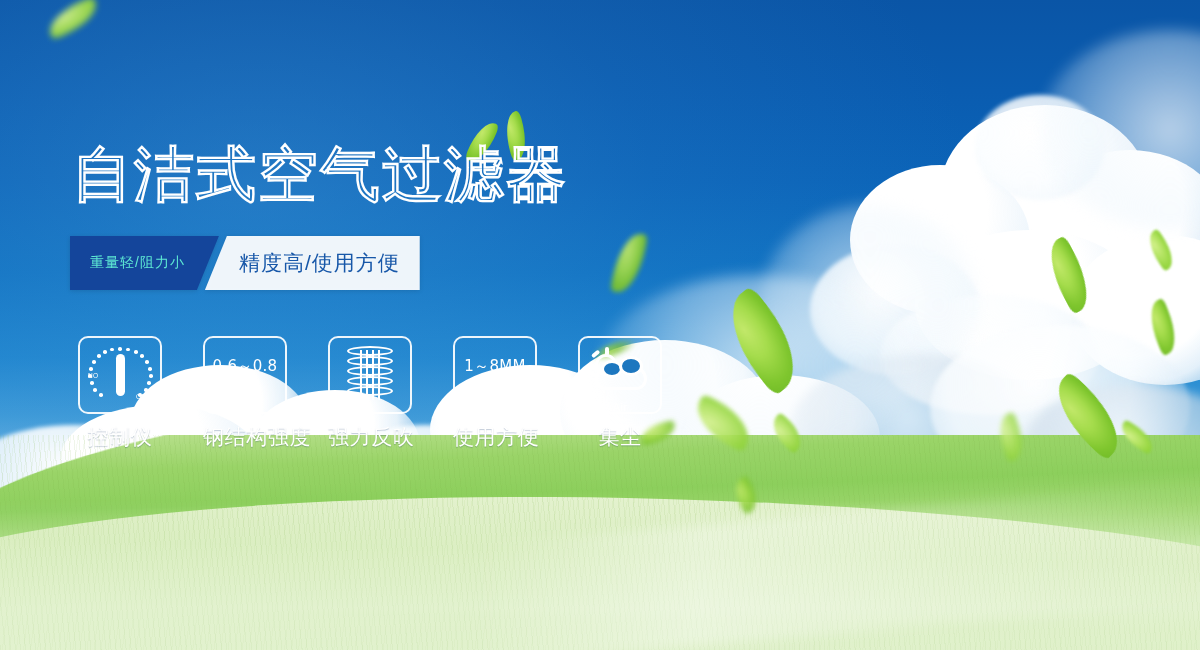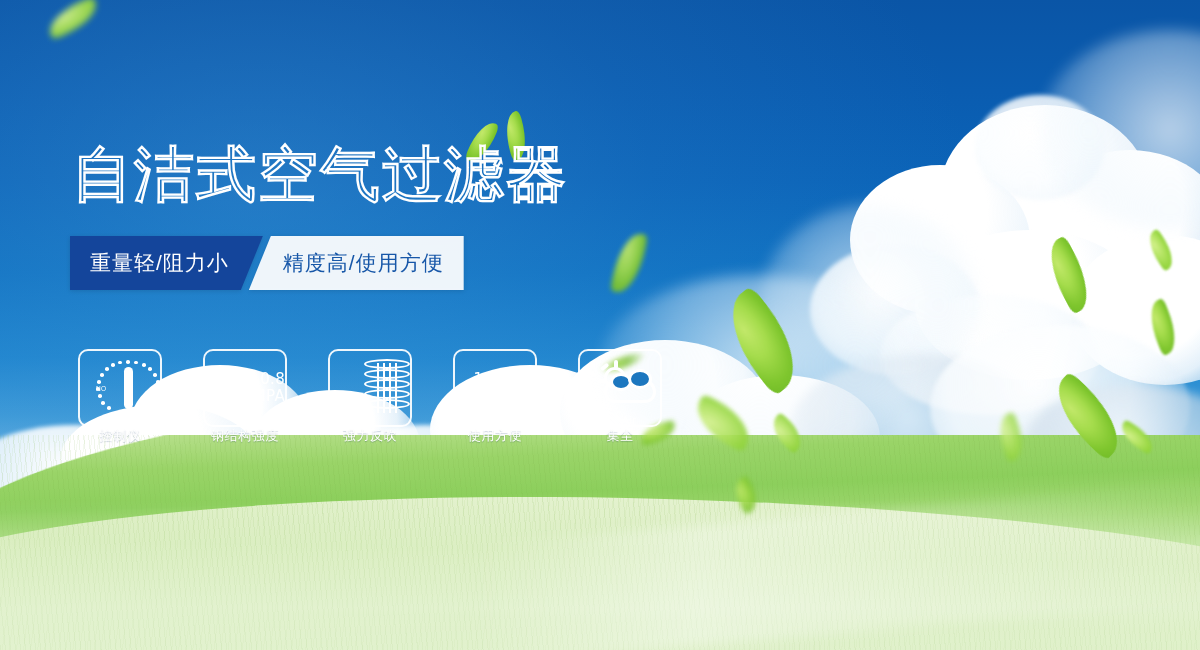--- a/index.html
+++ b/index.html
@@ -196,25 +196,25 @@
     position: absolute;
     left: 70px;
     top: 236px;
     height: 54px;
     display: flex;
     align-items: stretch;
     filter: drop-shadow(0 1px 2px rgba(0,0,0,0.12));
   }
   .sub-left {
     background: #14459b;
-    color: #ffffff;
+    color: #5eead4;
     display: flex;
     align-items: center;
     padding: 0 22px 0 20px;
-    font-size: 21px;
+    font-size: 14px;
     letter-spacing: 1px;
     white-space: nowrap;
     clip-path: polygon(0 0, 100% 0, calc(100% - 22px) 100%, 0 100%);
     padding-right: 34px;
   }
   .sub-right {
     background: rgba(255,255,255,0.93);
     color: #1757a8;
     display: flex;
     align-items: center;
@@ -237,36 +237,36 @@
   }
   .feature { width: 84px; text-align: center; }
   .feature-box {
     width: 84px;
     height: 78px;
     border: 2px solid rgba(255,255,255,0.92);
     border-radius: 10px;
     position: relative;
     display: flex;
     flex-direction: column;
-    align-items: flex-end;
+    align-items: center;
     justify-content: center;
     overflow: hidden;
-    margin-top: 13px;
   }
   .feature-text {
     color: #ffffff;
     font-size: 15px;
     line-height: 1.12;
     letter-spacing: 0.3px;
     text-align: center;
     font-family: "DejaVu Sans", "Liberation Sans", sans-serif;
   }
   .feature-label {
+    margin-top: 9px;
     color: #ffffff;
-    font-size: 13px;
+    font-size: 21px;
     letter-spacing: 0.6px;
     white-space: nowrap;
     text-shadow: 0 1px 1px rgba(0,40,90,0.25);
   }
 
   
   .gauge { position: relative; width: 64px; height: 60px; }
   .gauge .dot {
     position: absolute;
     width: 3.6px; height: 3.6px;

